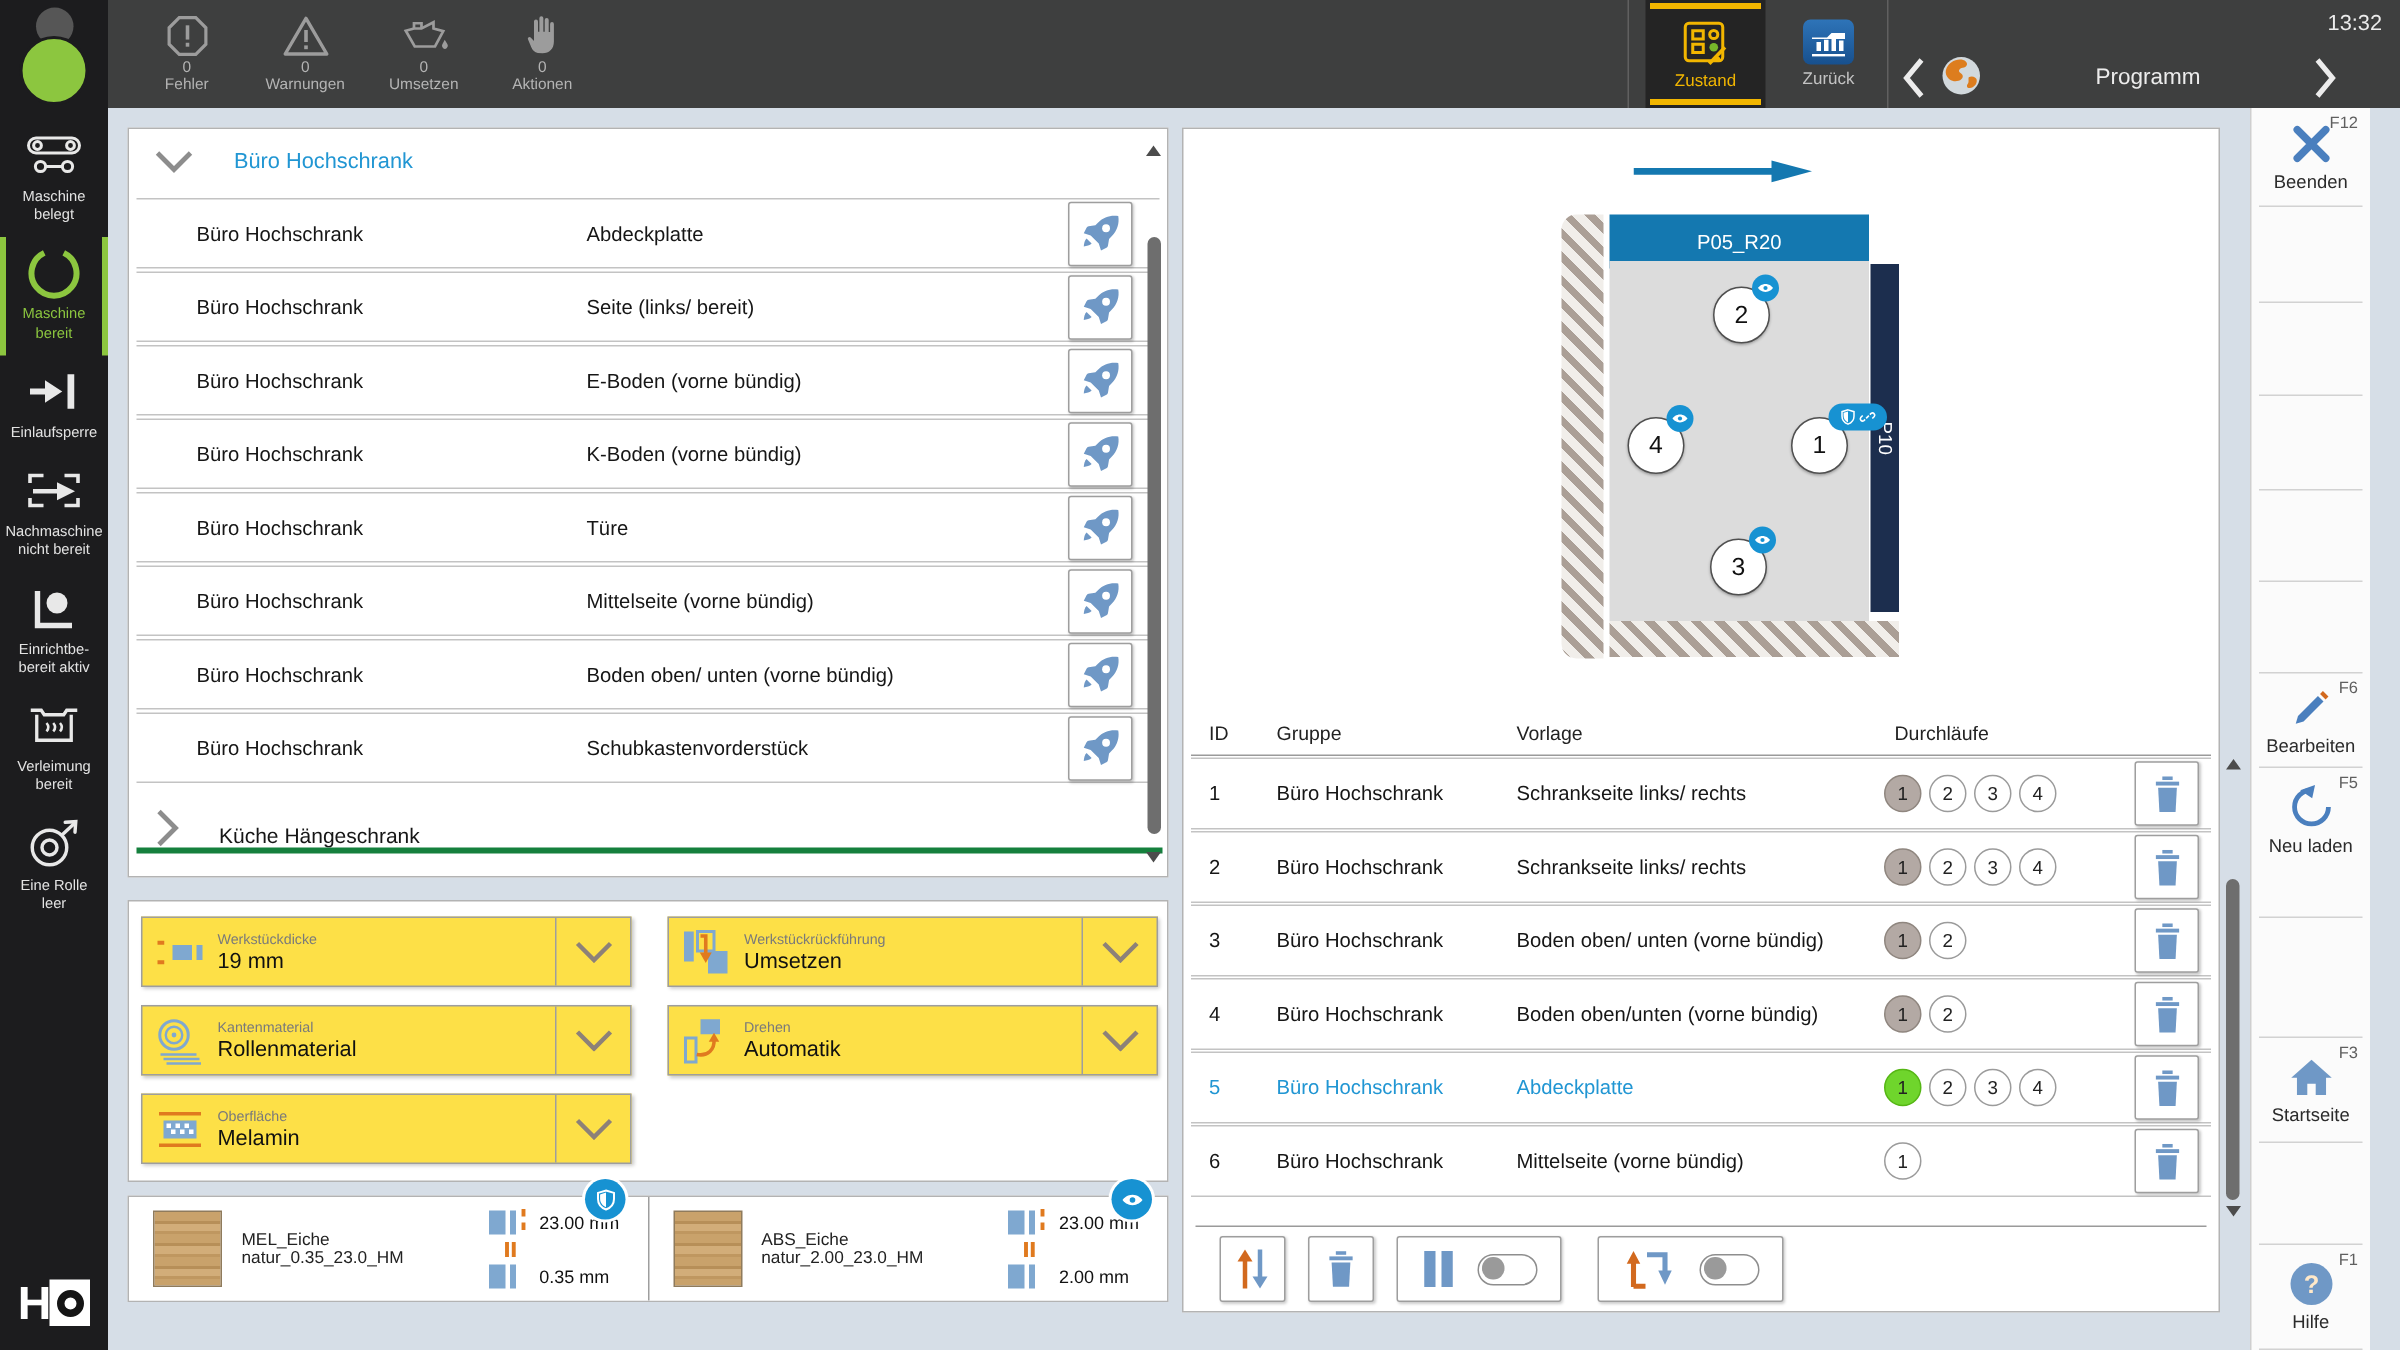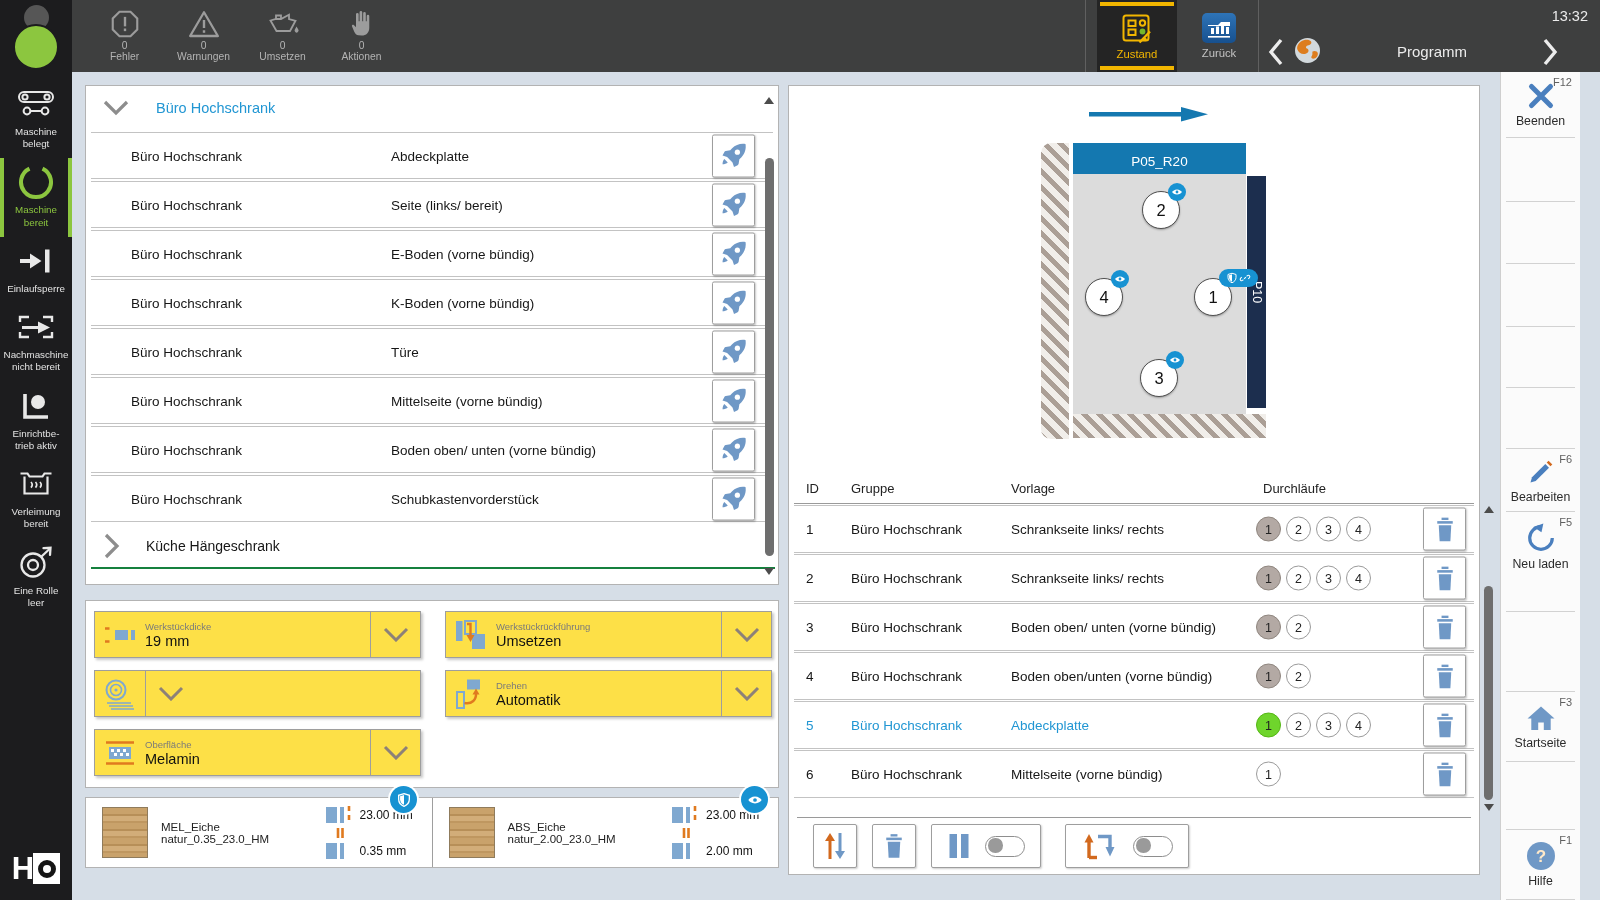--- a/index.html
+++ b/index.html
@@ -43,21 +43,21 @@
 
 .panel{position:absolute;background:#fff;border:1px solid #b3b3b3}
 .parts-panel{left:85px;top:85px;width:694px;height:500px}
 .parts-head{height:44px;display:flex;align-items:center;background:none;border:none;width:100%}
 .parts-head .icn{margin-left:17px}
 .gname{margin-left:27px;color:#2196d3;font-size:14.5px}
 .part-row{position:relative;height:47px;margin:2px 5px;border-top:1px solid #c3c3c3;border-bottom:1px solid #c3c3c3;background:#fff}
 .part-group{position:absolute;left:40px;top:50%;transform:translateY(-50%);font-size:13.5px;color:#161616}
 .part-name{position:absolute;left:300px;top:50%;transform:translateY(-50%);font-size:13.5px;color:#161616}
 .sq-btn{position:absolute;right:18px;top:50%;transform:translateY(-50%);width:43px;height:43px;background:#fff;border:1px solid #9e9e9e;border-radius:2px;box-shadow:1px 1px 2px rgba(0,0,0,.22);display:flex;align-items:center;justify-content:center}
-.kueche-row{height:45px;margin:0 5px;border-bottom:2px solid #15803d;display:flex;align-items:center;background:none;border-top:none;border-left:none;border-right:none;width:684px}
+.kueche-row{height:45px;margin:0 5px;border-bottom:4px solid #15803d;display:flex;align-items:flex-end;background:none;border-top:none;border-left:none;border-right:none;width:684px}
 .kueche-row .icn{margin-left:13px}
 .kname{margin-left:26px;font-size:14px;color:#161616}
 
 
 .sb-up,.sb-down{position:absolute;width:0;height:0;border-left:5px solid transparent;border-right:5px solid transparent;background:none}
 .sb-up{border-bottom:7px solid #4c4c4c}
 .sb-down{border-top:7px solid #4c4c4c}
 .sb-thumb{position:absolute;width:9px;border-radius:4.5px;background:#6e6e6e}
 
 
@@ -184,21 +184,21 @@
 nicht bereit</div>
       </div>
       <div class="rail-item">
         <span class="icn">
           <svg width="32" height="32" viewBox="0 0 32 32">
             <path d="M5 4v23h23" fill="none" stroke="#e8e8e8" stroke-width="3.6"></path>
             <circle cx="18" cy="12" r="7" fill="#e8e8e8"></circle>
           </svg>
         </span>
         <div class="rail-label">Einrichtbe-
-trieb aktiv</div>
+bereit aktiv</div>
       </div>
       <div class="rail-item">
         <span class="icn">
           <svg width="36" height="30" viewBox="0 0 36 30" fill="none" stroke="#e8e8e8" stroke-width="2.2">
             <path d="M2.5 4.5h7l2 3h13l2-3h7"></path>
             <path d="M6.5 7.5v17h23v-17"></path>
             <path d="M13 13c1.6 1.8 1.6 3.8 0 5.6M17.5 13c1.6 1.8 1.6 3.8 0 5.6M22 13c1.6 1.8 1.6 3.8 0 5.6" stroke-width="1.7"></path>
           </svg>
         </span>
         <div class="rail-label">Verleimung
@@ -502,20 +502,24 @@
       <div class="dd dd-2">
         <span class="lead">
           <span class="icn">
             <svg width="34" height="32" viewBox="0 0 34 32" fill="none" stroke="#7fa8d0">
               <circle cx="13" cy="12" r="9.5" stroke-width="2"></circle>
               <circle cx="13" cy="12" r="5.5" stroke-width="1.6"></circle>
               <circle cx="13" cy="12" r="1.6" fill="#7fa8d0" stroke="none"></circle>
               <path d="M4 25h24M6 28h24M8 31h23" stroke-width="1.7"></path>
             </svg>
           </span>
+        </span>
+        <span class="dd-texts">
+          <div class="dd-label">Kantenmaterial</div>
+          <div class="dd-value">Rollenmaterial</div>
         </span>
         <span class="dd-chev">
           <span class="icn">
             <svg width="26" height="15" viewBox="0 0 26 15" fill="none" stroke="#8d8178" stroke-width="3">
               <path d="M2 2l11 11L24 2"></path>
             </svg>
           </span>
         </span>
       </div>
       <div class="dd dd-3">

